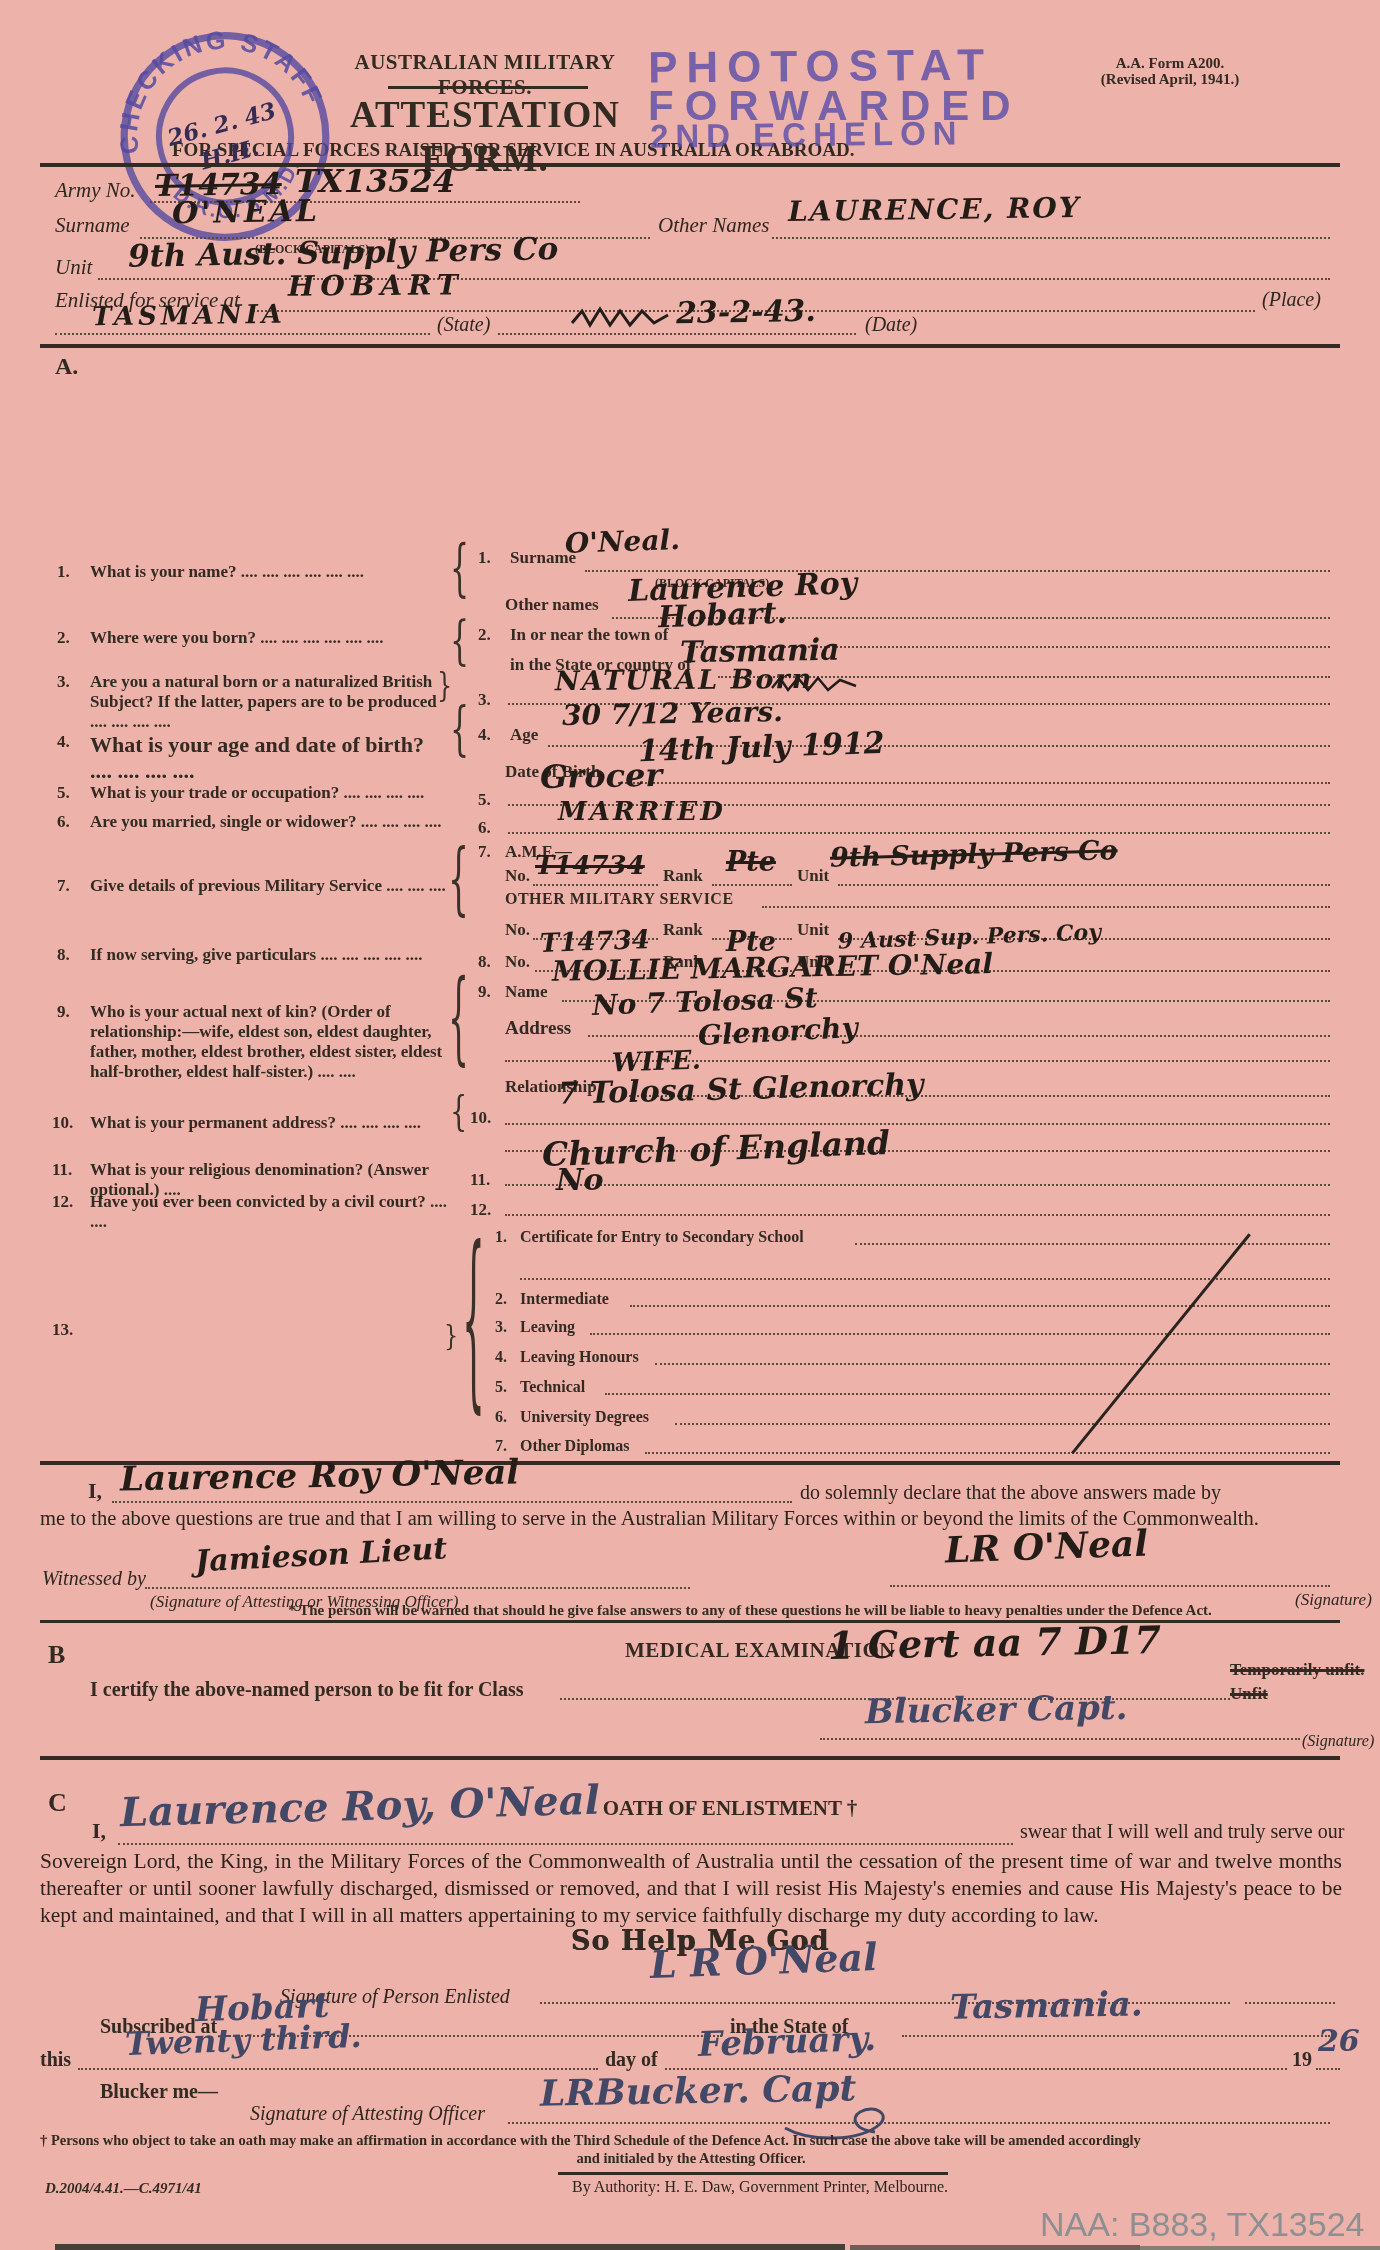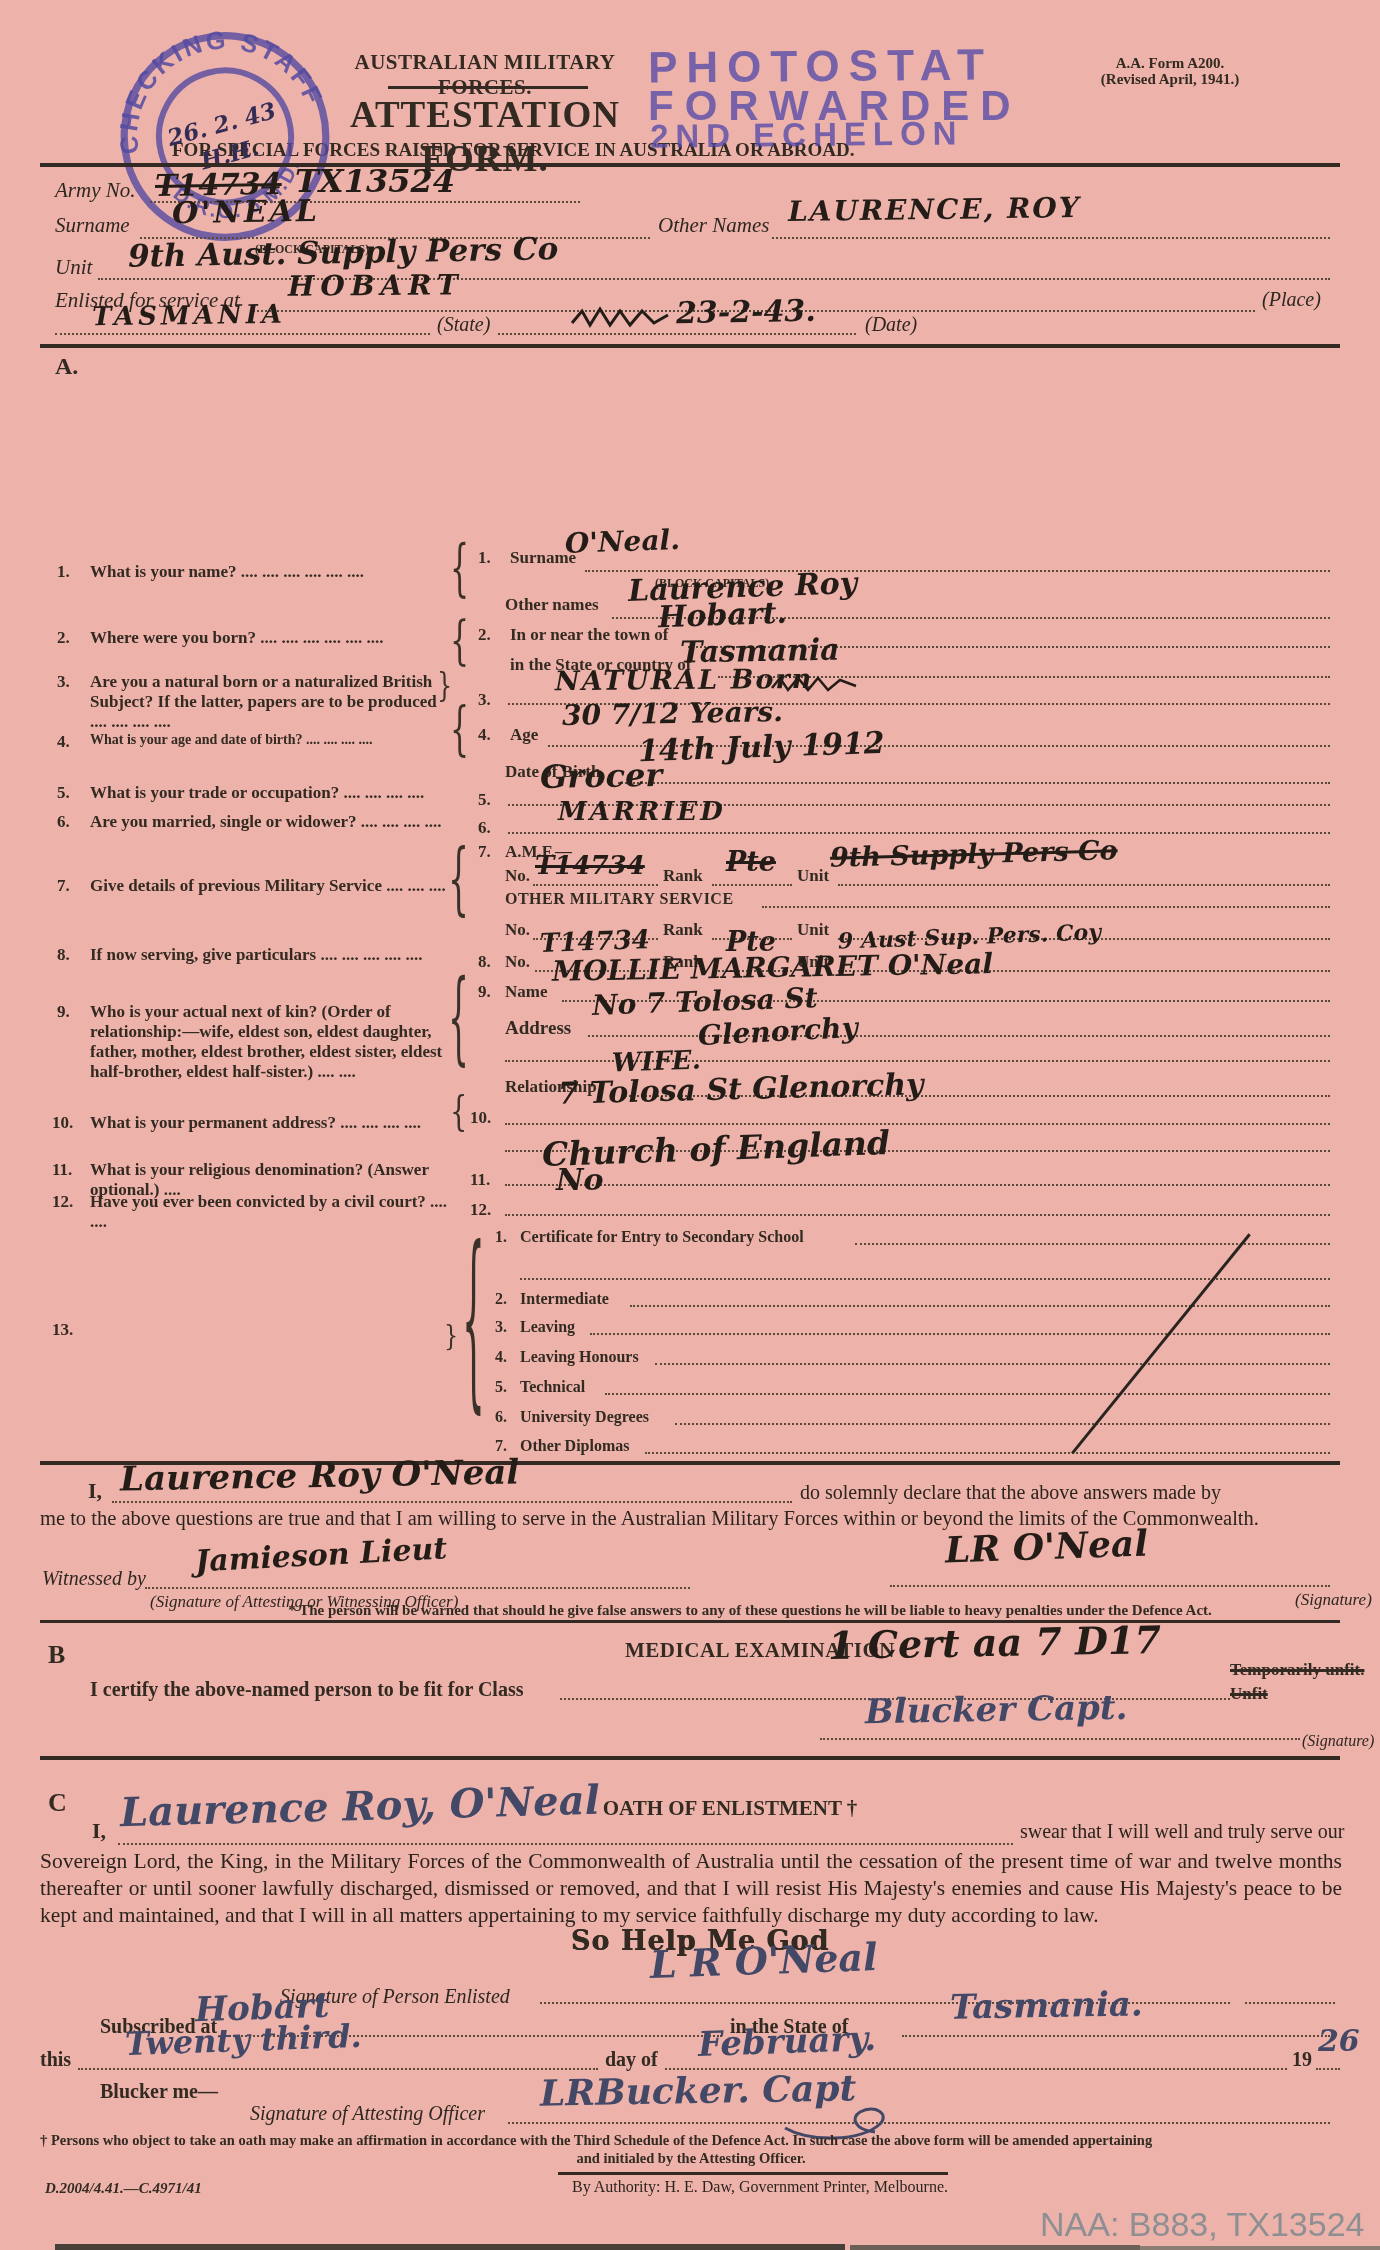--- a/index.html
+++ b/index.html
@@ -91,21 +91,21 @@
 
   <div class="prt" style="left:55px;top:352px;font-size:24px">A.</div>
 
   <div class="prt" style="left:57px;top:562px;font-size:17px">1.</div>
   <div class="prt" style="left:90px;top:562px;width:358px;font-size:17px">What is your name?   ....   ....   ....   ....   ....   ....</div>
   <div class="prt" style="left:57px;top:628px;font-size:17px">2.</div>
   <div class="prt" style="left:90px;top:628px;width:358px;font-size:17px">Where were you born?   ....   ....   ....   ....   ....   ....</div>
   <div class="prt" style="left:57px;top:672px;font-size:17px">3.</div>
   <div class="prt" style="left:90px;top:672px;width:358px;font-size:17px">Are you a natural born or a naturalized British Subject?  If the latter, papers are to be produced  ....   ....   ....   ....</div>
   <div class="prt" style="left:57px;top:732px;font-size:17px">4.</div>
-  <div class="prt" style="left:90px;top:732px;width:358px;font-size:14px">What is your age and date of birth?   ....   ....   ....   ....</div>
+  <div class="prt" style="left:90px;top:732px;width:358px;font-size:22px">What is your age and date of birth?   ....   ....   ....   ....</div>
   <div class="prt" style="left:57px;top:783px;font-size:17px">5.</div>
   <div class="prt" style="left:90px;top:783px;width:358px;font-size:17px">What is your trade or occupation?   ....   ....   ....   ....</div>
   <div class="prt" style="left:57px;top:812px;font-size:17px">6.</div>
   <div class="prt" style="left:90px;top:812px;width:358px;font-size:17px">Are you married, single or widower?   ....   ....   ....   ....</div>
   <div class="prt" style="left:57px;top:876px;font-size:17px">7.</div>
   <div class="prt" style="left:90px;top:876px;width:358px;font-size:17px">Give details of previous Military Service   ....   ....   ....</div>
   <div class="prt" style="left:57px;top:945px;font-size:17px">8.</div>
   <div class="prt" style="left:90px;top:945px;width:358px;font-size:17px">If now serving, give particulars  ....   ....   ....   ....   ....</div>
   <div class="prt" style="left:57px;top:1002px;font-size:17px">9.</div>
   <div class="prt" style="left:90px;top:1002px;width:358px;font-size:17px">Who is your actual next of kin?  (Order of relationship:—wife, eldest son, eldest daughter, father, mother, eldest brother, eldest sister, eldest half-brother, eldest half-sister.)   ....   ....</div>
@@ -306,21 +306,21 @@
   <div class="prt" style="left:1292px;top:2048px;font-size:20px">19</div>
   <div class="hw blue" style="left:1318px;top:2026px;font-size:30px">26</div>
   <div class="dot" style="left:1316px;top:2068px;width:24px"></div>
   <div class="prt" style="left:100px;top:2080px;font-size:20px">Blucker me—</div>
   <div class="lbl" style="left:250px;top:2102px;font-size:20px">Signature of Attesting Officer</div>
   <div class="hw blue" style="left:540px;top:2072px;font-size:36px;transform:rotate(-1deg)">LRBucker. Capt</div>
   <div class="dot" style="left:508px;top:2122px;width:822px"></div>
   <svg class="abs" style="left:780px;top:2098px" width="120" height="44" viewBox="0 0 120 44">
     <path d="M5,30 C30,44 80,44 100,26 C110,16 95,6 80,14 C70,20 75,32 95,34" fill="none" stroke="#434866" stroke-width="3"></path>
   </svg>
-  <div class="prt" style="left:40px;top:2132px;width:1302px;font-size:14.5px;white-space:nowrap">† Persons who object to take an oath may make an affirmation in accordance with the Third Schedule of the Defence Act.   In such case the above form will be amended appertaining</div>
+  <div class="prt" style="left:40px;top:2132px;width:1302px;font-size:14.5px;white-space:nowrap">† Persons who object to take an oath may make an affirmation in accordance with the Third Schedule of the Defence Act.   In such case the above take will be amended accordingly</div>
   <div class="prt ctr" style="left:40px;top:2150px;width:1302px;font-size:14.5px">and initialed by the Attesting Officer.</div>
 
   <div class="prt" style="left:45px;top:2180px;font-size:15px;font-style:italic">D.2004/4.41.—C.4971/41</div>
   <div class="rule" style="left:558px;top:2172px;width:390px;height:2.5px"></div>
   <div class="prt ctr" style="left:460px;top:2178px;width:600px;font-size:16px;font-weight:normal;color:#2c241d">By Authority: H. E. Daw, Government Printer, Melbourne.</div>
 
   <div class="wm" style="left:1040px;top:2205px;width:320px;font-size:34px;text-align:right">NAA: B883, TX13524</div>
 
   <div class="rule" style="left:55px;top:2244px;width:790px;height:6px;background:#474038"></div>
   <div class="rule" style="left:850px;top:2245px;width:290px;height:5px;background:#6a6058"></div>

